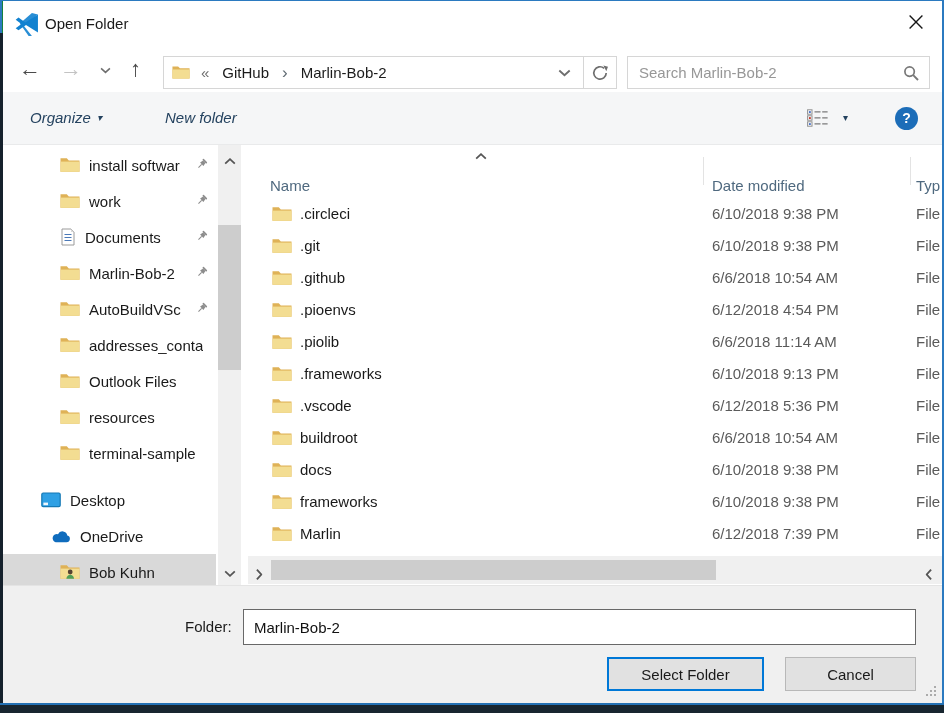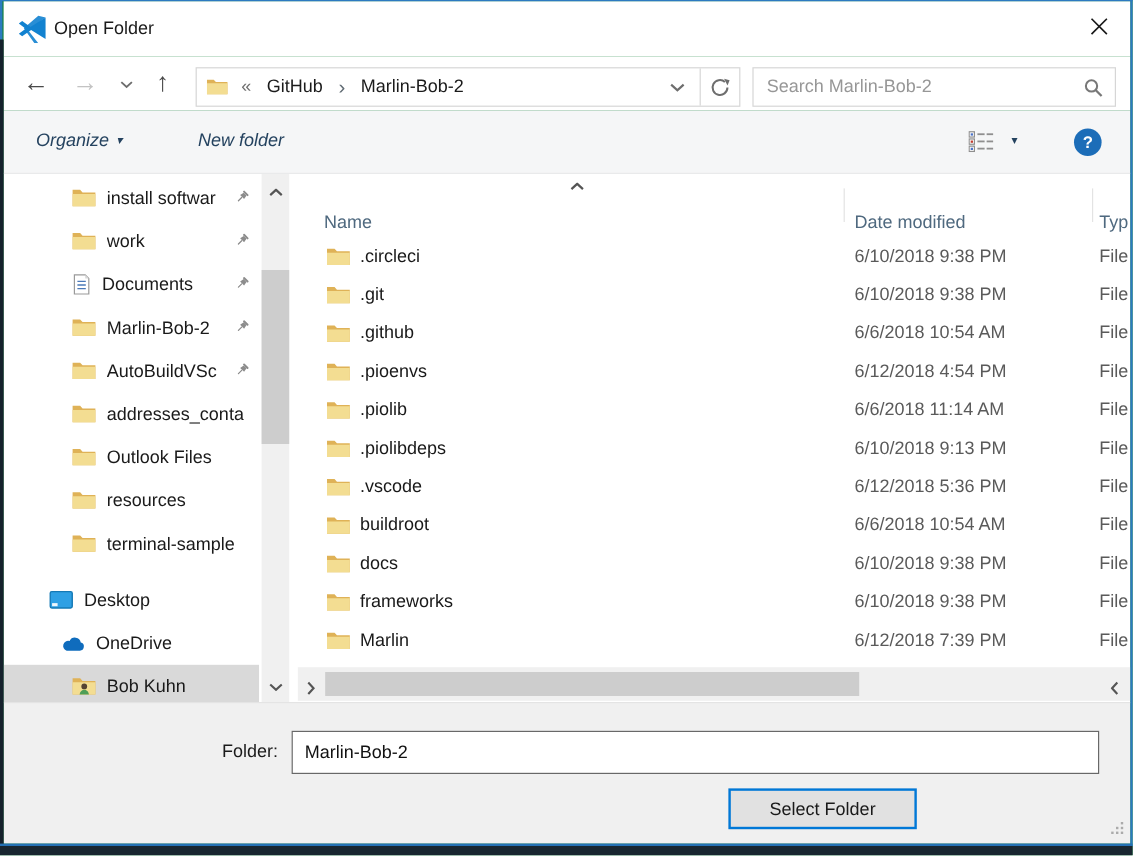--- a/index.html
+++ b/index.html
@@ -429,21 +429,21 @@
                 <use href="#sym-folder"></use>
               </svg></span>
           <span class="f-name">.piolib</span>
           <span class="f-date">6/6/2018 11:14 AM</span>
           <span class="f-type">File</span>
         </div>
         <div class="row" style="top:160px">
           <span class="f-ico"><svg width="20" height="16">
                 <use href="#sym-folder"></use>
               </svg></span>
-          <span class="f-name">.piolibdeps</span>
+          <span class="f-name">.frameworks</span>
           <span class="f-date">6/10/2018 9:13 PM</span>
           <span class="f-type">File</span>
         </div>
         <div class="row" style="top:192px">
           <span class="f-ico"><svg width="20" height="16">
                 <use href="#sym-folder"></use>
               </svg></span>
           <span class="f-name">.vscode</span>
           <span class="f-date">6/12/2018 5:36 PM</span>
           <span class="f-type">File</span>
@@ -491,20 +491,21 @@
               <use href="#sym-chev-dark"></use>
             </svg></span>
       </div>
     </div>
   </div>
 
   <div class="footer">
     <span class="folder-label">Folder:</span>
     <input class="folder-input" type="text" value="Marlin-Bob-2" style="">
     <button class="btn btn-select">Select Folder</button>
+    <button class="btn btn-cancel">Cancel</button>
     <span class="grip"><svg width="12" height="12">
           <use href="#sym-grip"></use>
         </svg></span>
   </div>
 
   <div class="edge-top"></div>
   <div class="edge-right"></div>
   <div class="edge-left-blue"></div>
   <div class="edge-left-dark"></div>
   <div class="edge-bottom-blue"></div>

